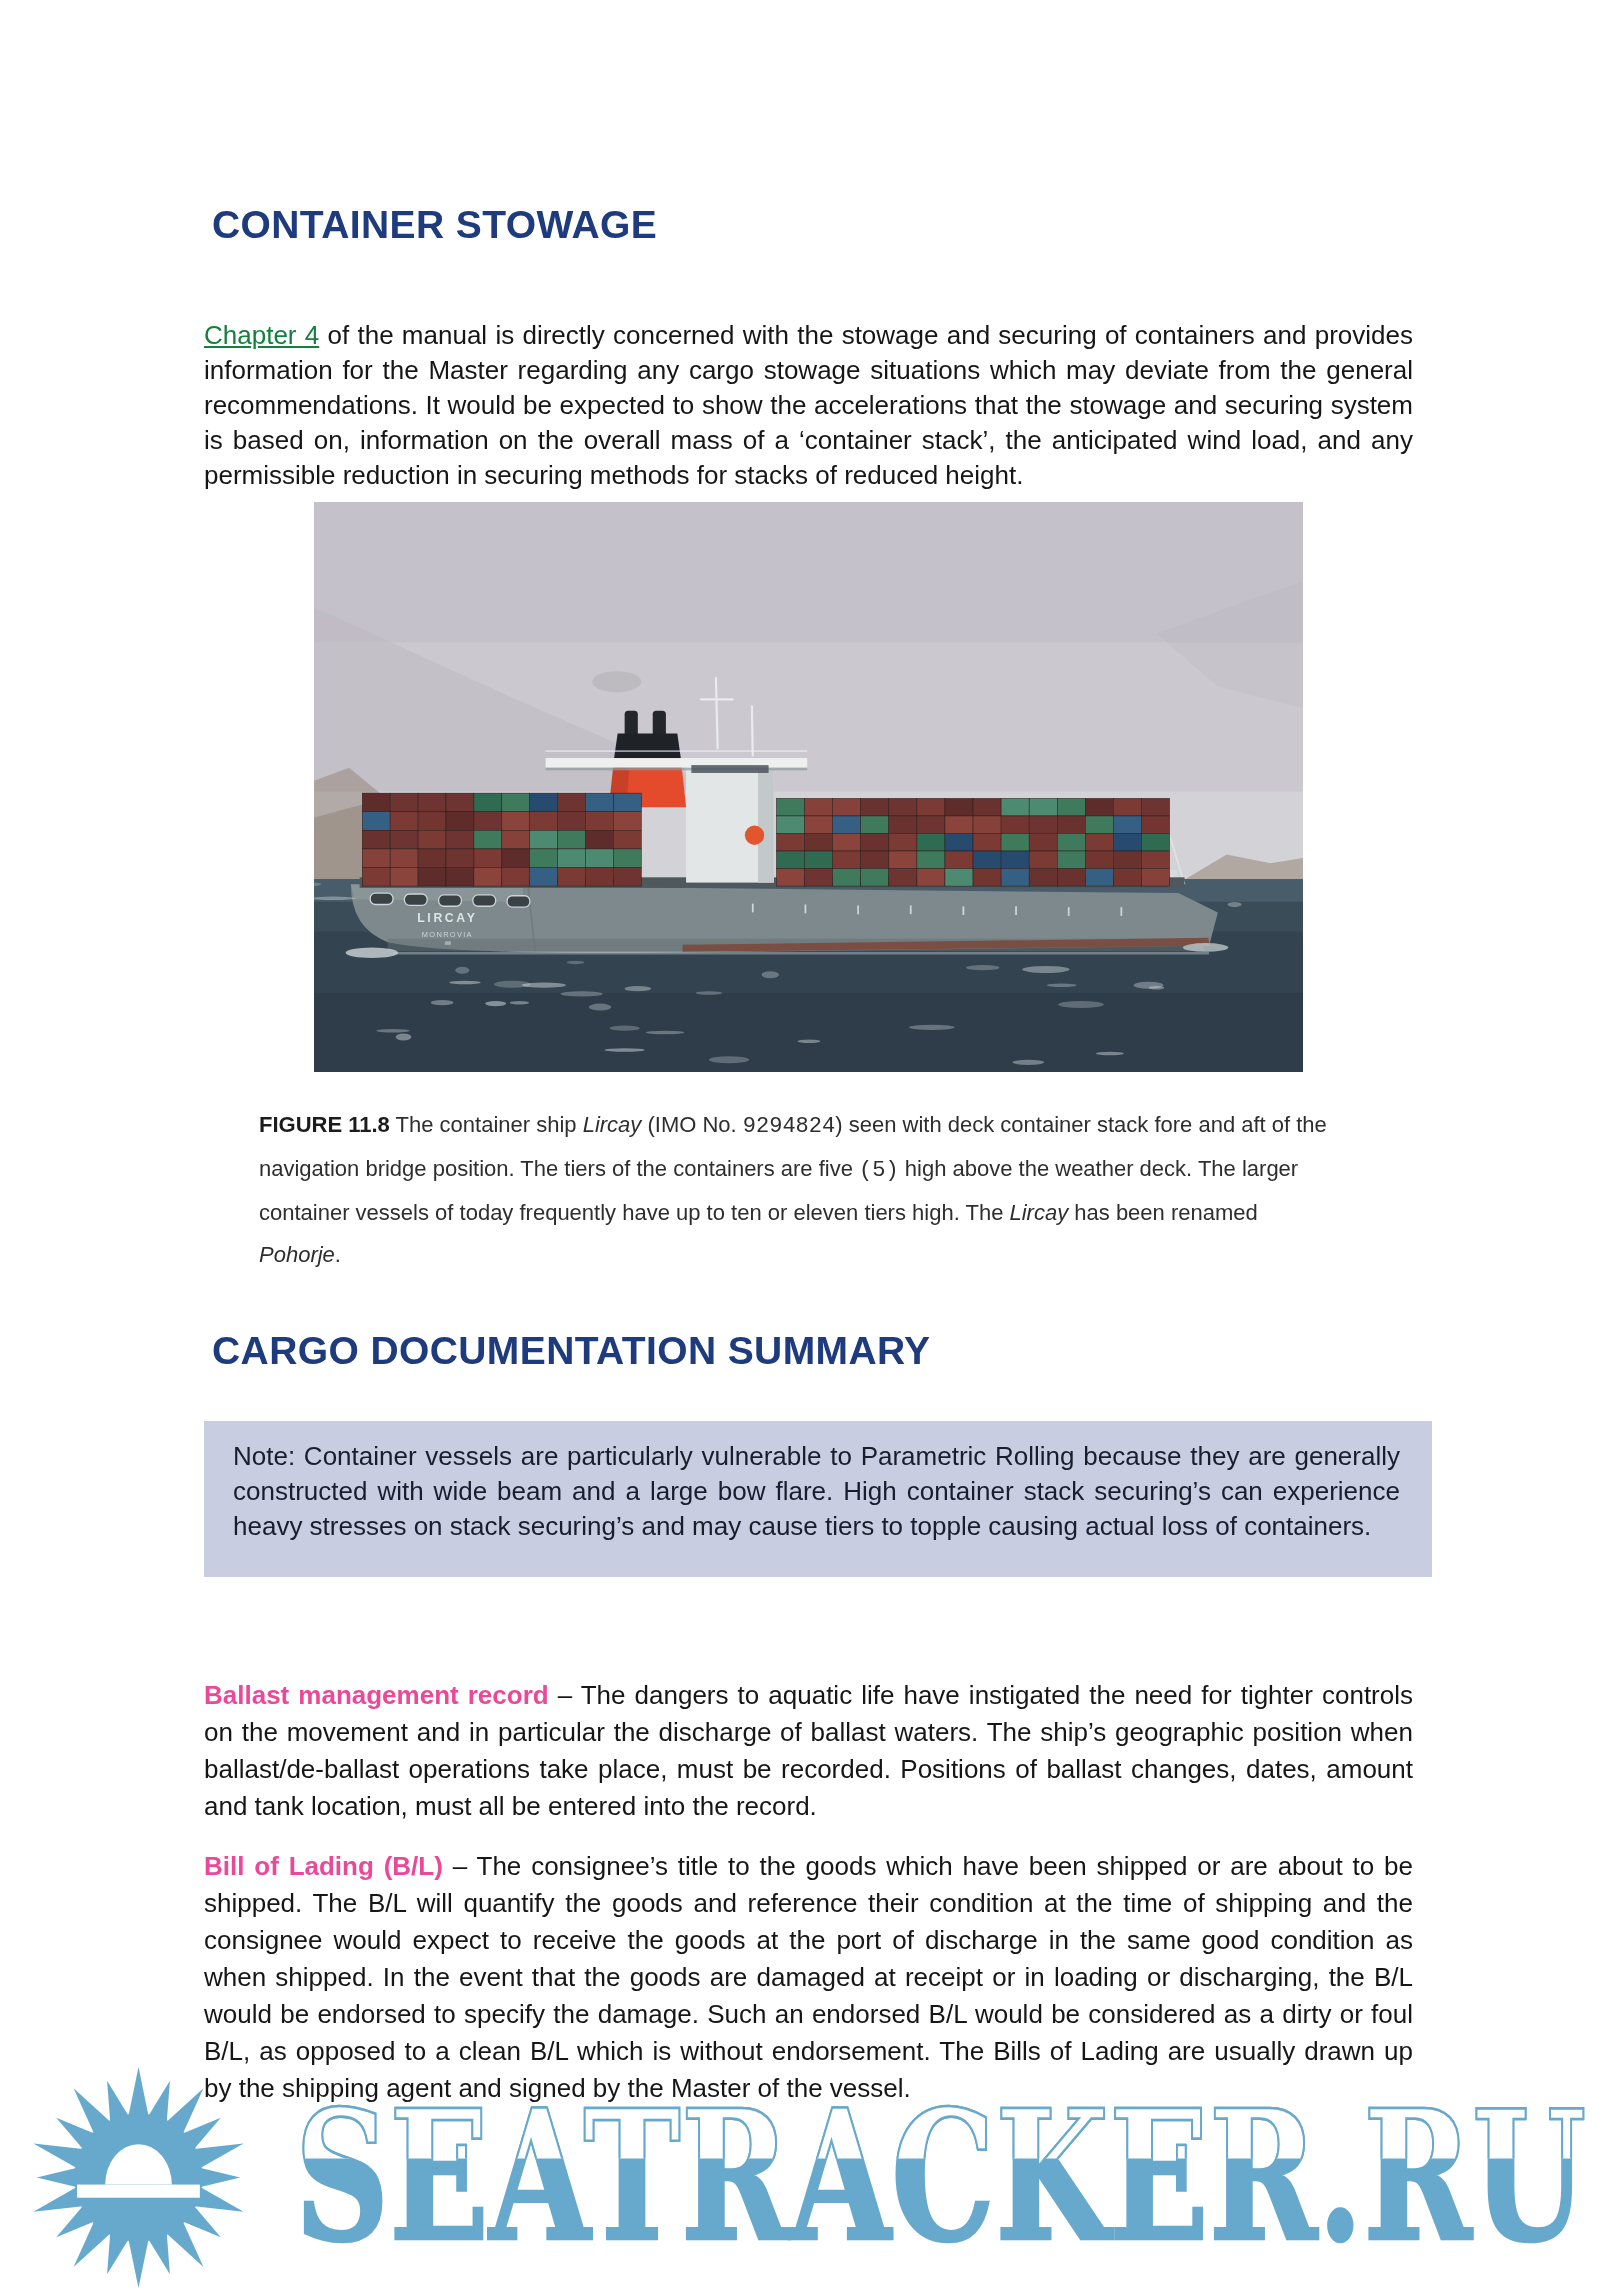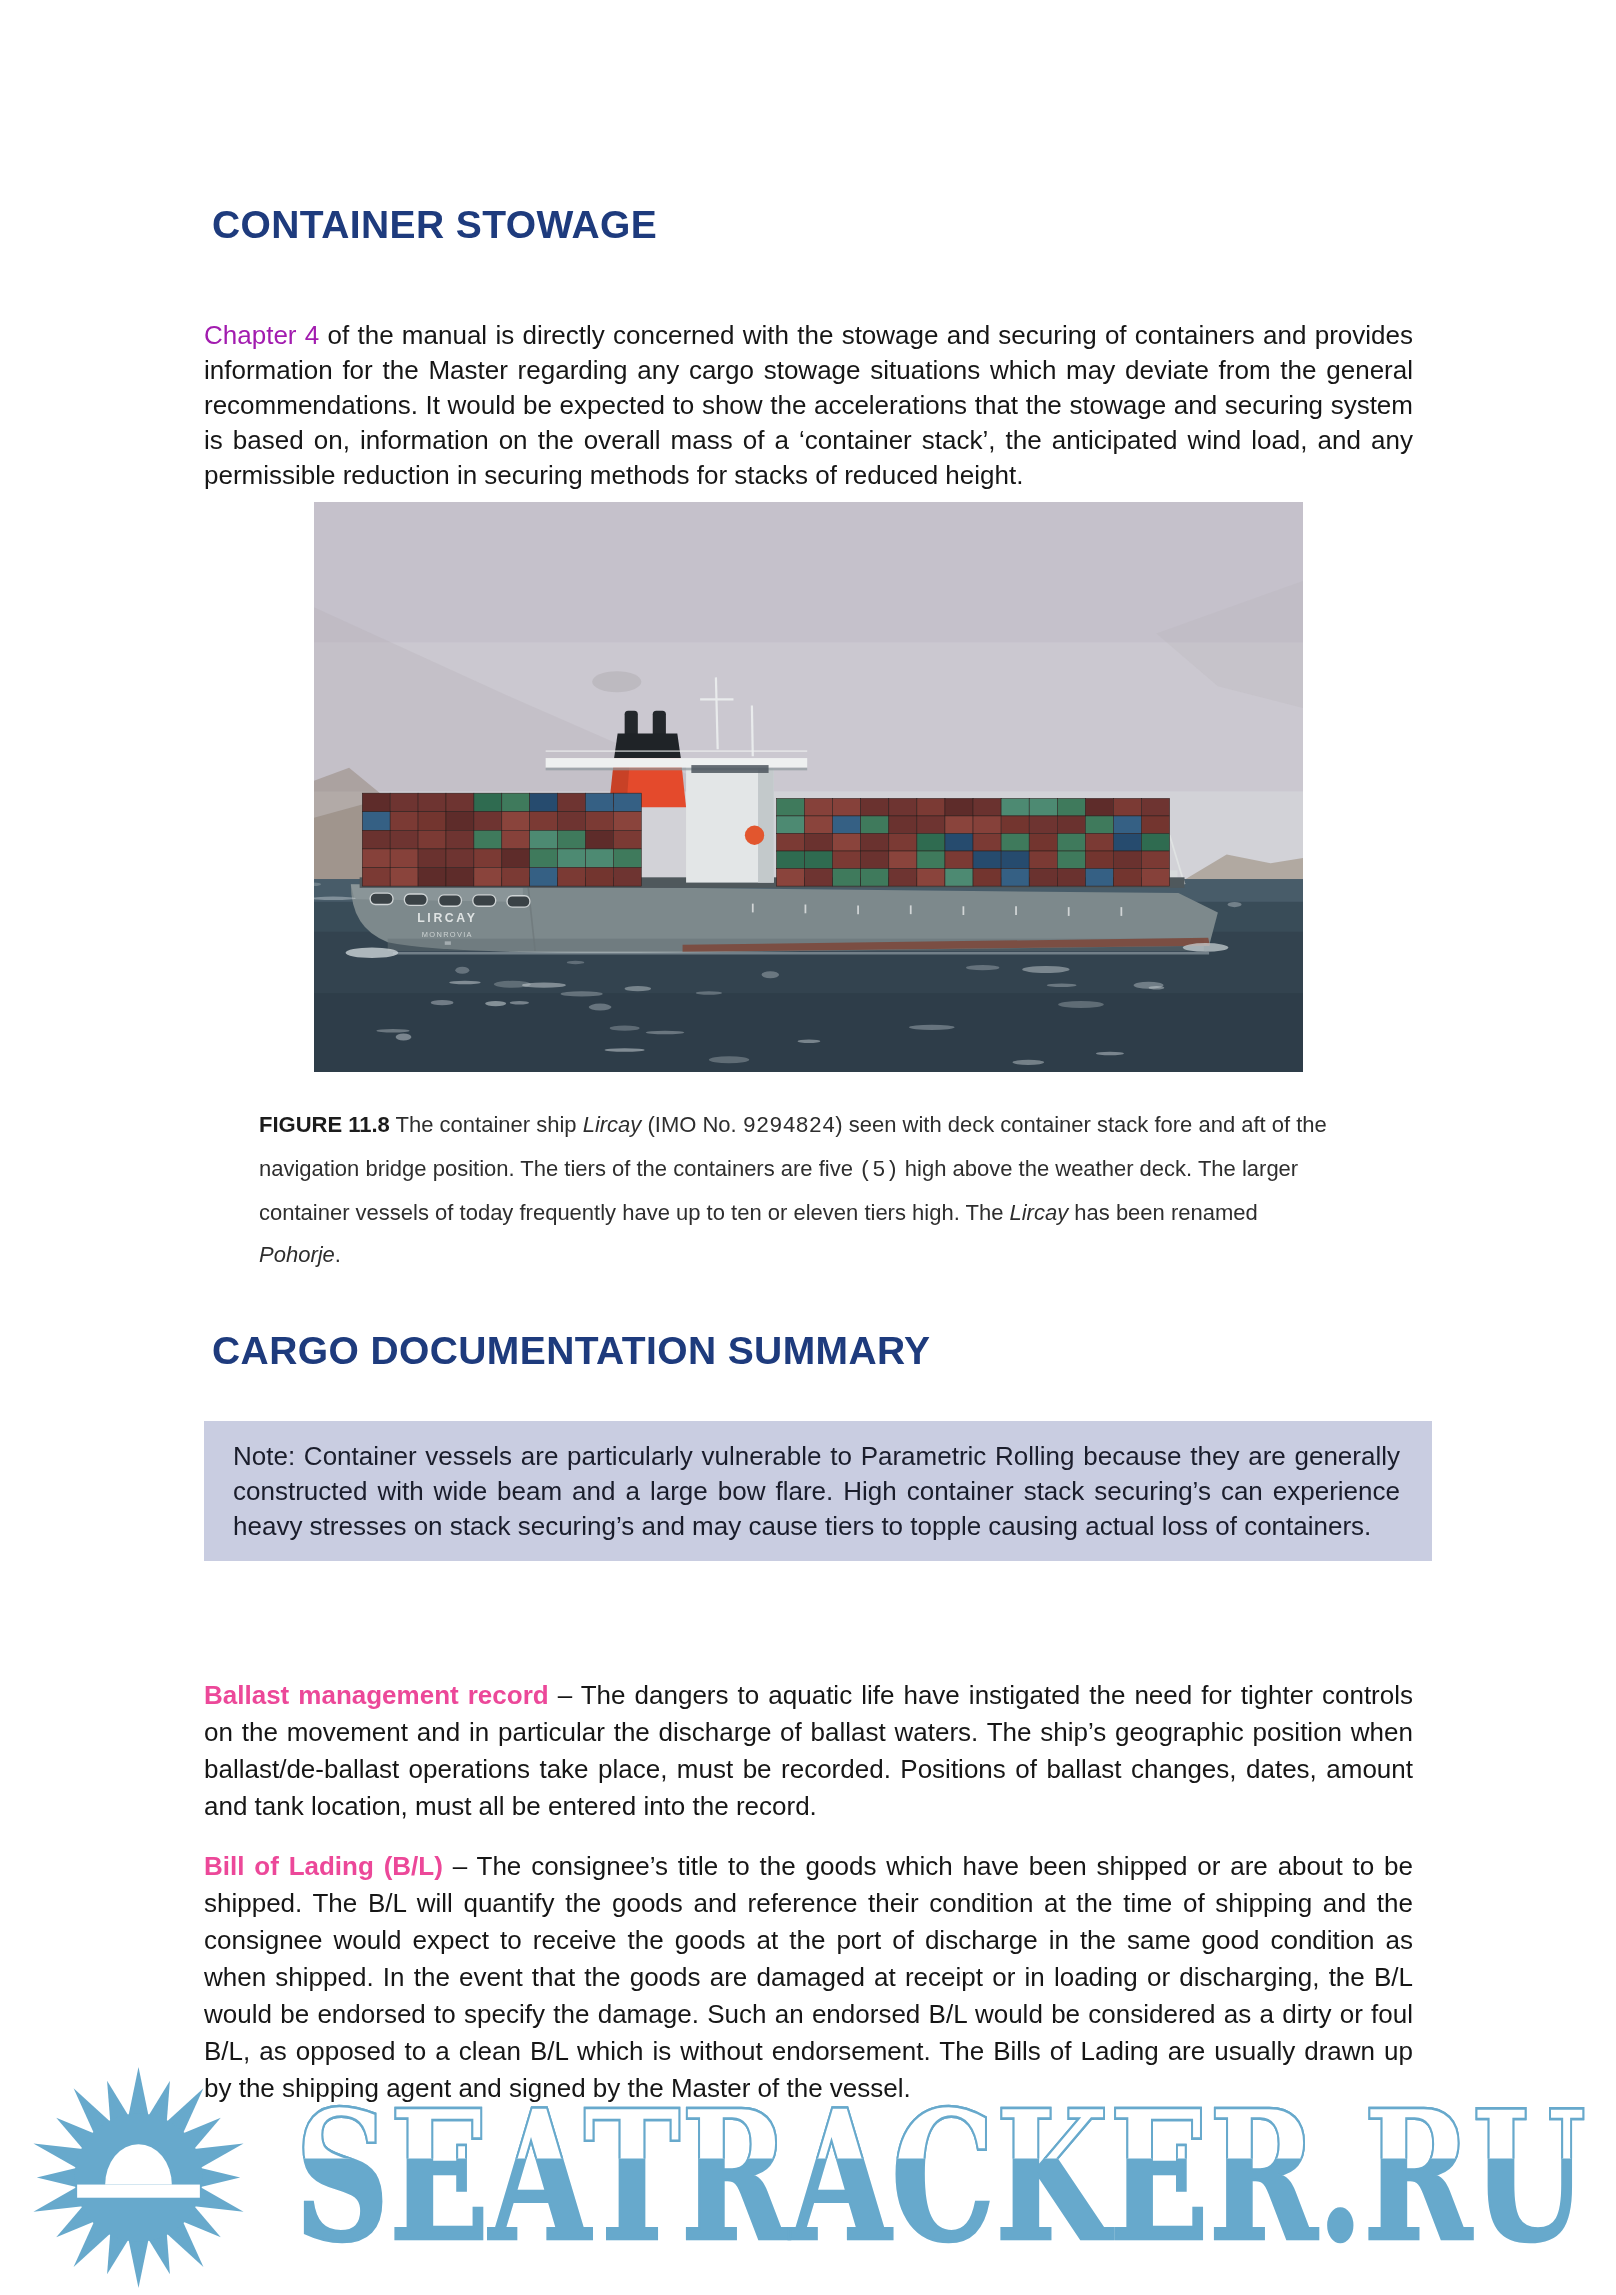--- a/index.html
+++ b/index.html
@@ -4,26 +4,26 @@
 <style>
   html,body{margin:0;padding:0;background:#888;}
   .page{position:relative;width:1617px;height:2295px;background:#ffffff;overflow:hidden;
         font-family:"Liberation Sans",sans-serif;color:#161616;}
   h1,h2{position:absolute;margin:8px;font-size:39px;font-weight:bold;color:#1e3b7d;letter-spacing:0.4px;}
   .para{position:absolute;left:204px;width:1209px;font-size:26px;line-height:35px;
         text-align:justify;color:#161616;}
   .para.tight{line-height:37px;}
   .b{font-weight:bold;color:#ec4899;}
   .serif{font-family:Liberation Mono, monospace;}
-  a.doclink{color:#a21caf;cursor:pointer;}
+  a.doclink{color:#15803d;text-decoration:underline;cursor:pointer;}
   .photo{position:absolute;left:314px;top:502px;width:989px;height:570px;display:block;}
   .caption{position:absolute;left:259px;top:1082px;width:1070px;font-size:22px;line-height:42px;
            color:#2e2e2e;text-align:left;}
   .caption .b{font-weight:bold;color:#1c1c1c;}
-  .notebox{position:absolute;left:204px;top:1421px;width:1228px;height:140px;background:#c9cde1;
+  .notebox{position:absolute;left:204px;top:1421px;width:1228px;height:156px;background:#c9cde1;
            box-sizing:border-box;padding:18.4px 32px 0 29px;}
   .notebox .inner{font-size:26px;line-height:35px;text-align:justify;color:#1a1d2b;}
   .wm-sun{position:absolute;left:7px;top:2067px;width:263px;height:229px;}
   .wm-textbox{position:absolute;left:263px;top:2086px;width:1353px;height:197px;}
   .wm-text{font-family:"DejaVu Serif",serif;font-weight:bold;}
   .wm-top{clip-path:inset(0 0 58% 0);}
 </style>
 </head>
 <body>
 

